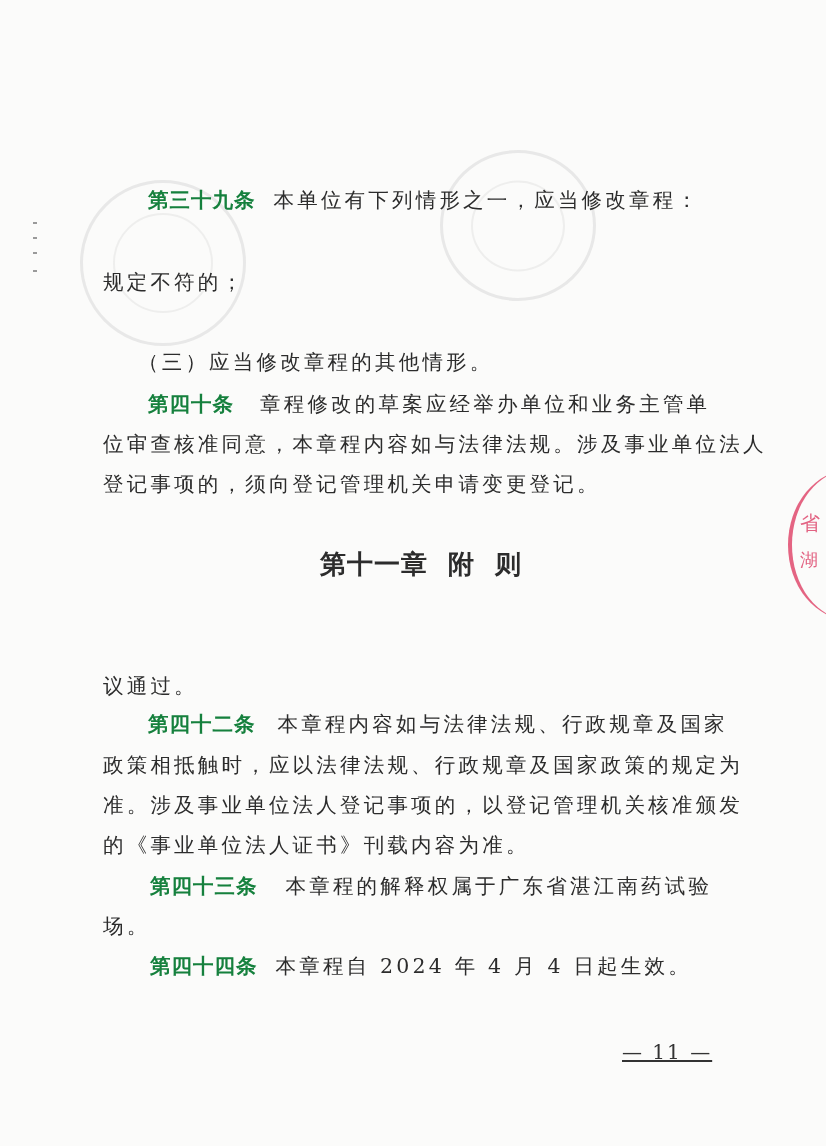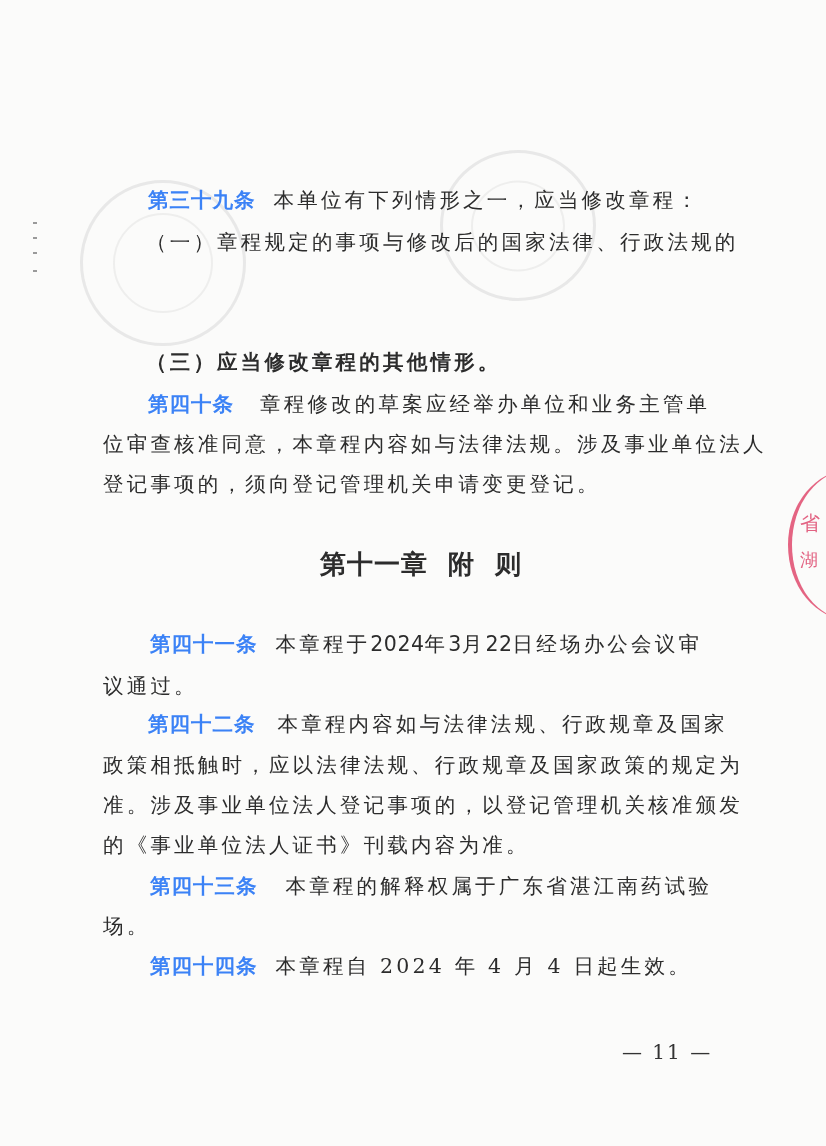--- a/index.html
+++ b/index.html
@@ -81,41 +81,42 @@
       position: absolute;
       font-size: 20.5px;
       letter-spacing: 3.2px;
       white-space: nowrap;
       line-height: 28px;
     }
     .bold {
       font-family: "DejaVu Sans", "Liberation Sans", sans-serif;
       font-weight: bold;
       letter-spacing: 1px;
-      color: #3b82f6;
+      color: #15803d;
     }
     .gap { display: inline-block; width: 18px; }
     .chapter {
       font-family: "DejaVu Sans", "Liberation Sans", sans-serif;
       font-weight: bold;
       font-size: 26px;
       letter-spacing: 1px;
     }
     .ch-gap { display: inline-block; width: 20px; }
     .num {
       font-family: "DejaVu Sans", "Liberation Sans", sans-serif;
       letter-spacing: 0.5px;
     }
     .page-number {
       position: absolute;
       left: 622px; top: 1040px;
       font-size: 20px;
       font-family: "DejaVu Serif", serif;
       letter-spacing: 2px;
       color: #333;
+      text-decoration: underline;
     }
   </style>
 </head>
 <body>
 
 <div class="page">
 
   <div class="seal seal-left">
       <div class="seal-inner"></div>
     </div>
@@ -130,44 +131,41 @@
   </div>
 
   <div class="margin-mark" style="top:222px;"></div>
   <div class="margin-mark" style="top:237px;"></div>
   <div class="margin-mark" style="top:252px;"></div>
   <div class="margin-mark" style="top:270px;"></div>
 
   <div class="line" style="left:148px; top:186px;">
     <span class="bold">第三十九条</span><span class="gap"></span><span>本单位有下列情形之一，应当修改章程：</span>
   </div>
-  <div class="line" style="left:146px; top:228px;">
-    <span>（一）章程规定的事项与修改后的国家法律、行政法规的</span>
+  <div class="line" style="left:103px; top:268px;">
+    <span>规定不符的；</span>
   </div>
-  <div class="line" style="left:146px; top:348px;font-weight:bold;">
+  <div class="line" style="left:138px; top:348px;">
     <span>（三）应当修改章程的其他情形。</span>
   </div>
 
   <div class="line" style="left:148px; top:390px;">
     <span class="bold">第四十条</span><span class="gap" style="width:26px;"></span><span>章程修改的草案应经举办单位和业务主管单</span>
   </div>
   <div class="line" style="left:103px; top:430px;">
     <span>位审查核准同意，本章程内容如与法律法规。涉及事业单位法人</span>
   </div>
   <div class="line" style="left:103px; top:470px;">
     <span>登记事项的，须向登记管理机关申请变更登记。</span>
   </div>
 
   <div class="line chapter" style="left:320px; top:550px;">
     <span>第十一章</span><span class="ch-gap"></span><span>附</span><span class="ch-gap"></span><span>则</span>
   </div>
 
-  <div class="line" style="left:150px; top:630px;">
-    <span class="bold">第四十一条</span><span class="gap"></span><span>本章程于</span><span class="num">2024</span><span>年</span><span class="num">3</span><span>月</span><span class="num">22</span><span>日经场办公会议审</span>
-  </div>
   <div class="line" style="left:103px; top:672px;">
     <span>议通过。</span>
   </div>
 
   <div class="line" style="left:103px; top:751px;">
     <span>政策相抵触时，应以法律法规、行政规章及国家政策的规定为</span>
   </div>
   <div class="line" style="left:148px; top:710px;">
     <span class="bold">第四十二条</span><span class="gap" style="width:22px;"></span><span>本章程内容如与法律法规、行政规章及国家</span>
   </div>

